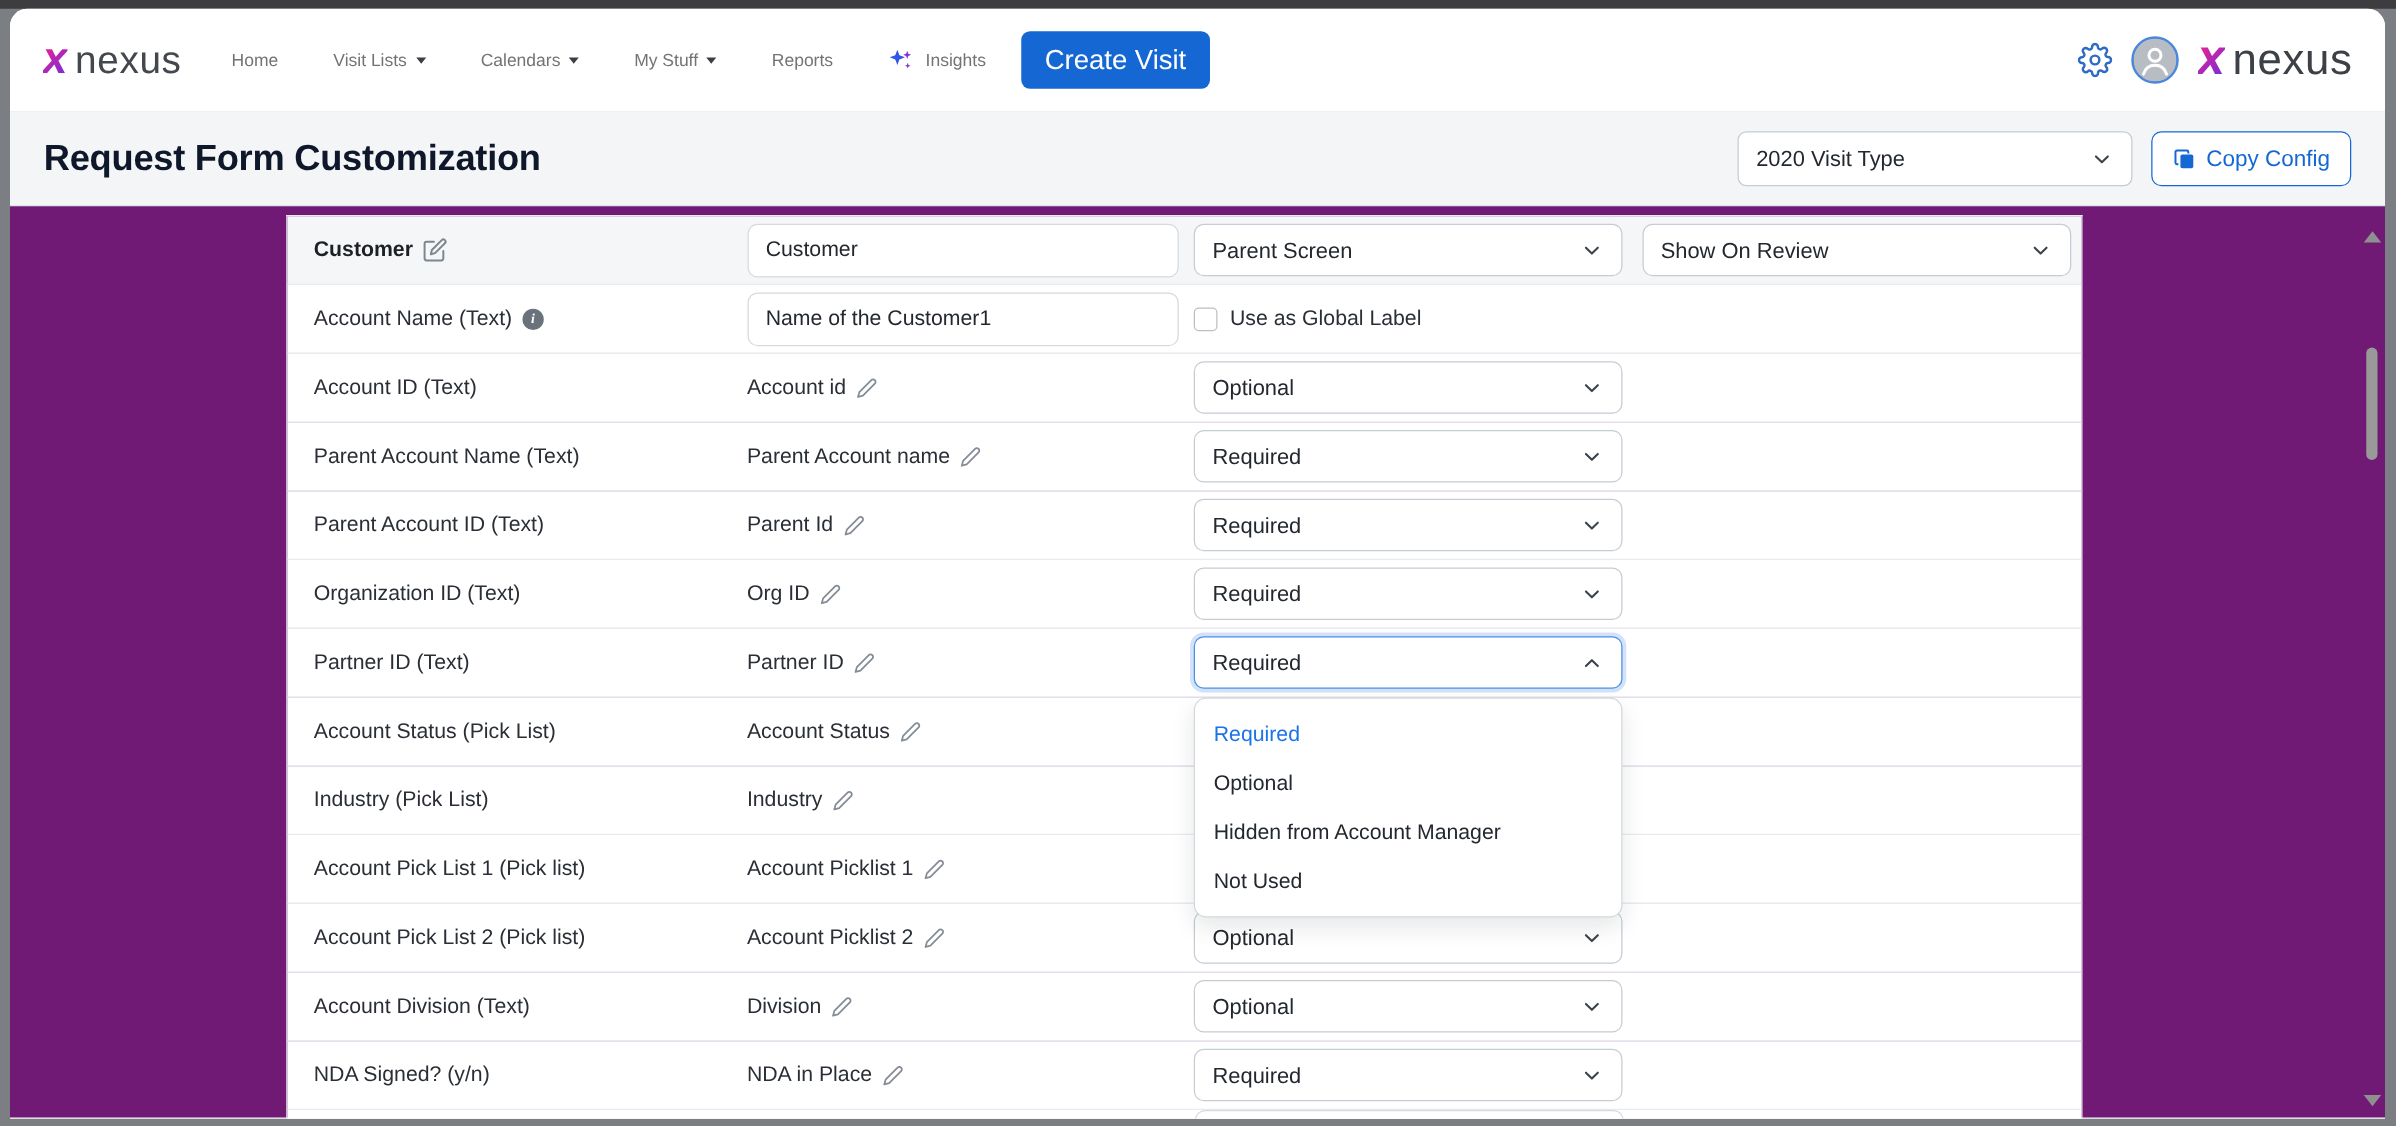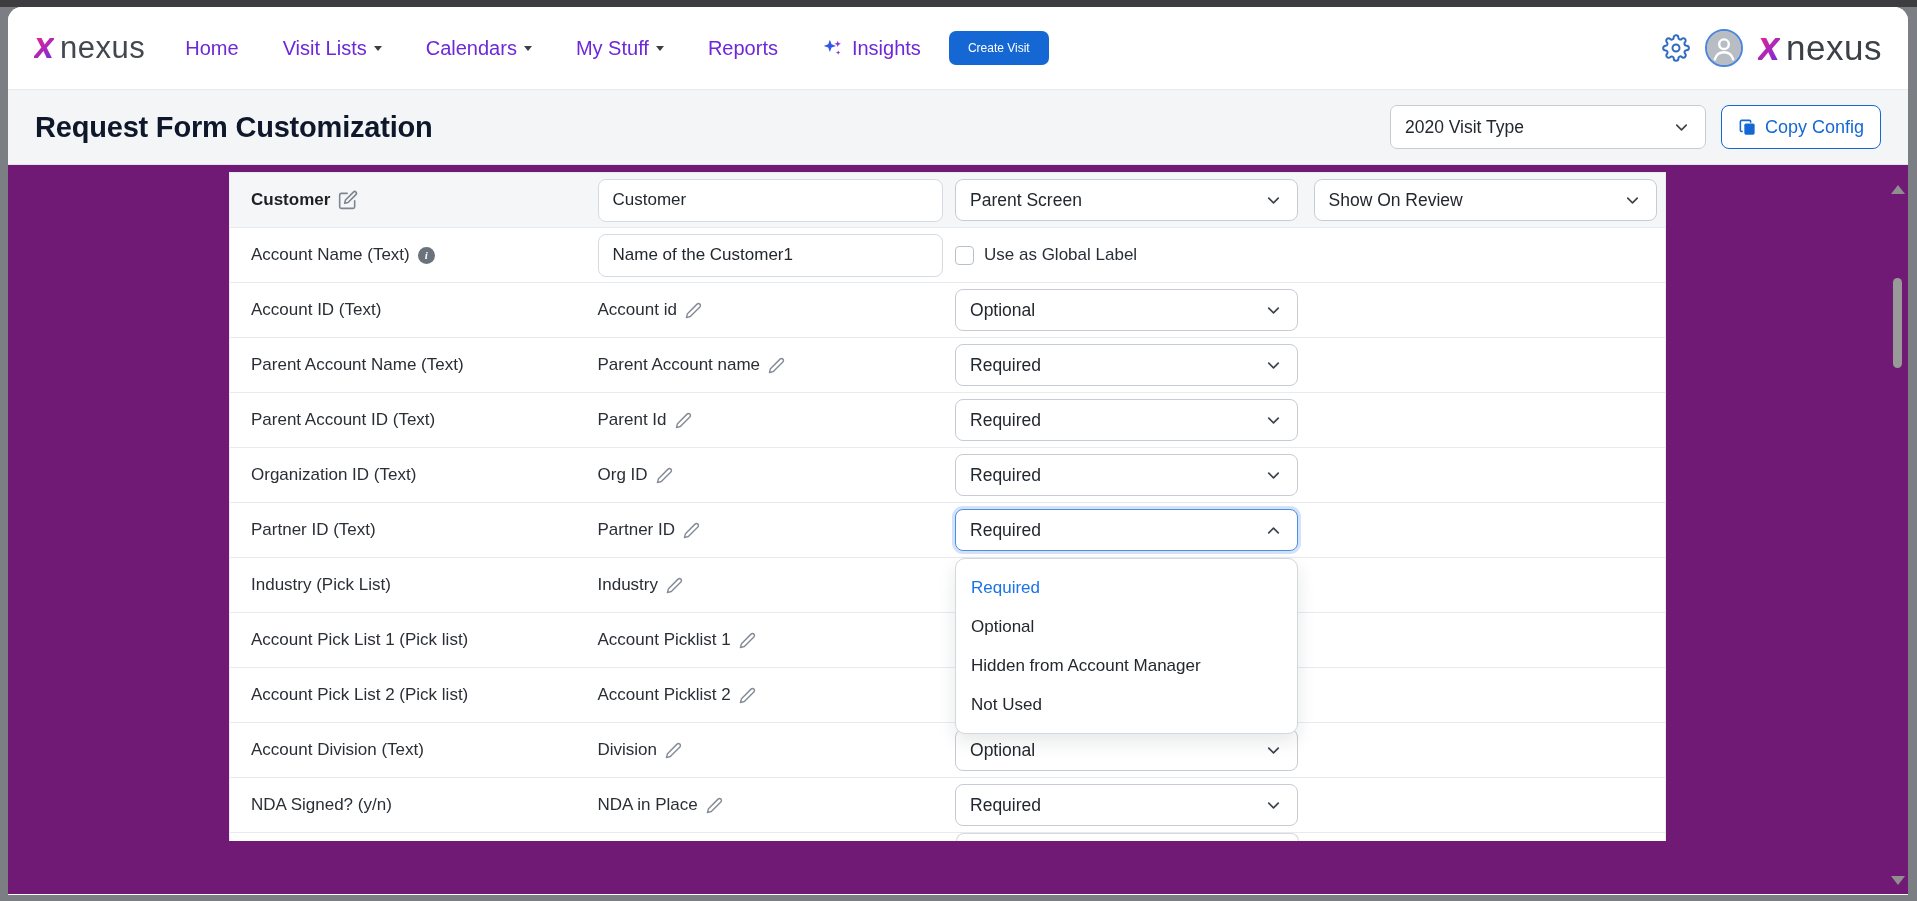--- a/index.html
+++ b/index.html
@@ -22,26 +22,26 @@
   }
   .logo { display:flex; align-items:center; gap:6px; }
   .logo-x {
     font-weight:800; font-style:italic; font-size:36px; line-height:1;
     background:linear-gradient(135deg,#e62390 20%,#7f2bd9 85%);
     -webkit-background-clip:text; background-clip:text; color:transparent;
     transform:translateY(-2px);
   }
   .logo-text { font-size:31px; color:#43484e; letter-spacing:.5px; font-weight:400; }
   .menu { display:flex; align-items:center; gap:44px; margin-left:40px; }
-  .menu-item { display:flex; align-items:center; gap:7px; font-size:20px; color:#6d28d9; cursor:pointer; }
+  .menu-item { display:flex; align-items:center; gap:7px; font-size:14px; color:#737373; cursor:pointer; }
   .caret { width:0; height:0; border:4.5px solid transparent; border-top:5.5px solid #3a3f45; margin-top:5px; }
   .sparkle { display:inline-flex; margin-right:2px; }
   .create-visit {
     margin-left:28px; background:#1568d4; color:#fff; border:none; border-radius:7px;
-    font-family:inherit; font-size:12px; font-weight:500; padding:10px 19px; cursor:pointer;
+    font-family:inherit; font-size:22px; font-weight:500; padding:10px 19px; cursor:pointer;
   }
   .nav-right { margin-left:auto; display:flex; align-items:center; gap:15px; }
   .gear-btn { display:inline-flex; cursor:pointer; }
   .avatar {
     width:38px; height:38px; border-radius:50%; border:2px solid #4b87dd;
     overflow:hidden; display:inline-flex; cursor:pointer; background:#b8bdc3;
   }
   .logo-right .logo-x { font-size:40px; }
   .logo-right .logo-text { font-size:35px; color:#3c4147; }
 
@@ -396,20 +396,37 @@
               <div class="dd-option selected">Required</div>
               <div class="dd-option">Optional</div>
               <div class="dd-option">Hidden from Account Manager</div>
               <div class="dd-option">Not Used</div>
             </div>
           </div>
           <div class="cell-c4"></div>
         </div>
         <div class="trow">
           <div class="cell-label">
+            <span>Account Status (Pick List)</span>
+          </div>
+          <div class="cell-c2">
+            <span class="field-text">
+              <span>Account Status</span>
+              <span style="display: inline-flex;">
+                <svg viewBox="0 0 24 24" width="17" height="17" fill="none" stroke="#848c96" stroke-width="2" stroke-linecap="round" stroke-linejoin="round">
+                  <path d="M17 3a2.828 2.828 0 1 1 4 4L7.5 20.5 2 22l1.5-5.5L17 3z"></path>
+                </svg>
+              </span>
+            </span>
+          </div>
+          <div class="cell-c3"></div>
+          <div class="cell-c4"></div>
+        </div>
+        <div class="trow">
+          <div class="cell-label">
             <span>Industry (Pick List)</span>
           </div>
           <div class="cell-c2">
             <span class="field-text">
               <span>Industry</span>
               <span style="display: inline-flex;">
                 <svg viewBox="0 0 24 24" width="17" height="17" fill="none" stroke="#848c96" stroke-width="2" stroke-linecap="round" stroke-linejoin="round">
                   <path d="M17 3a2.828 2.828 0 1 1 4 4L7.5 20.5 2 22l1.5-5.5L17 3z"></path>
                 </svg>
               </span>

